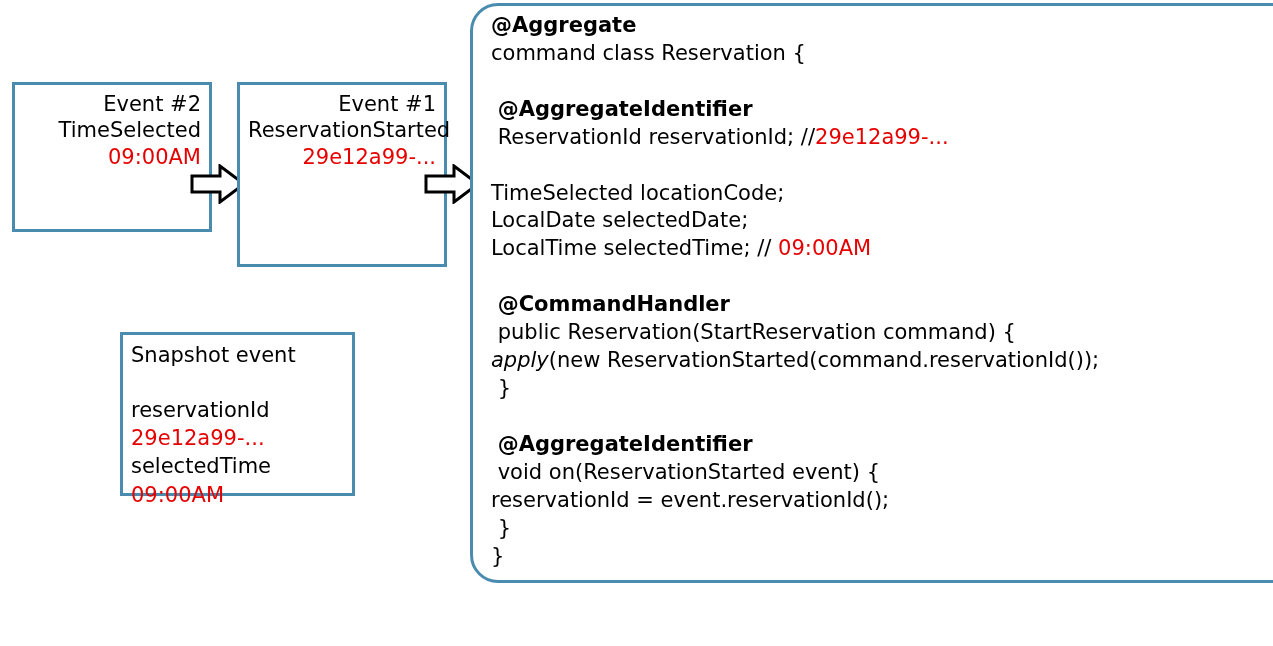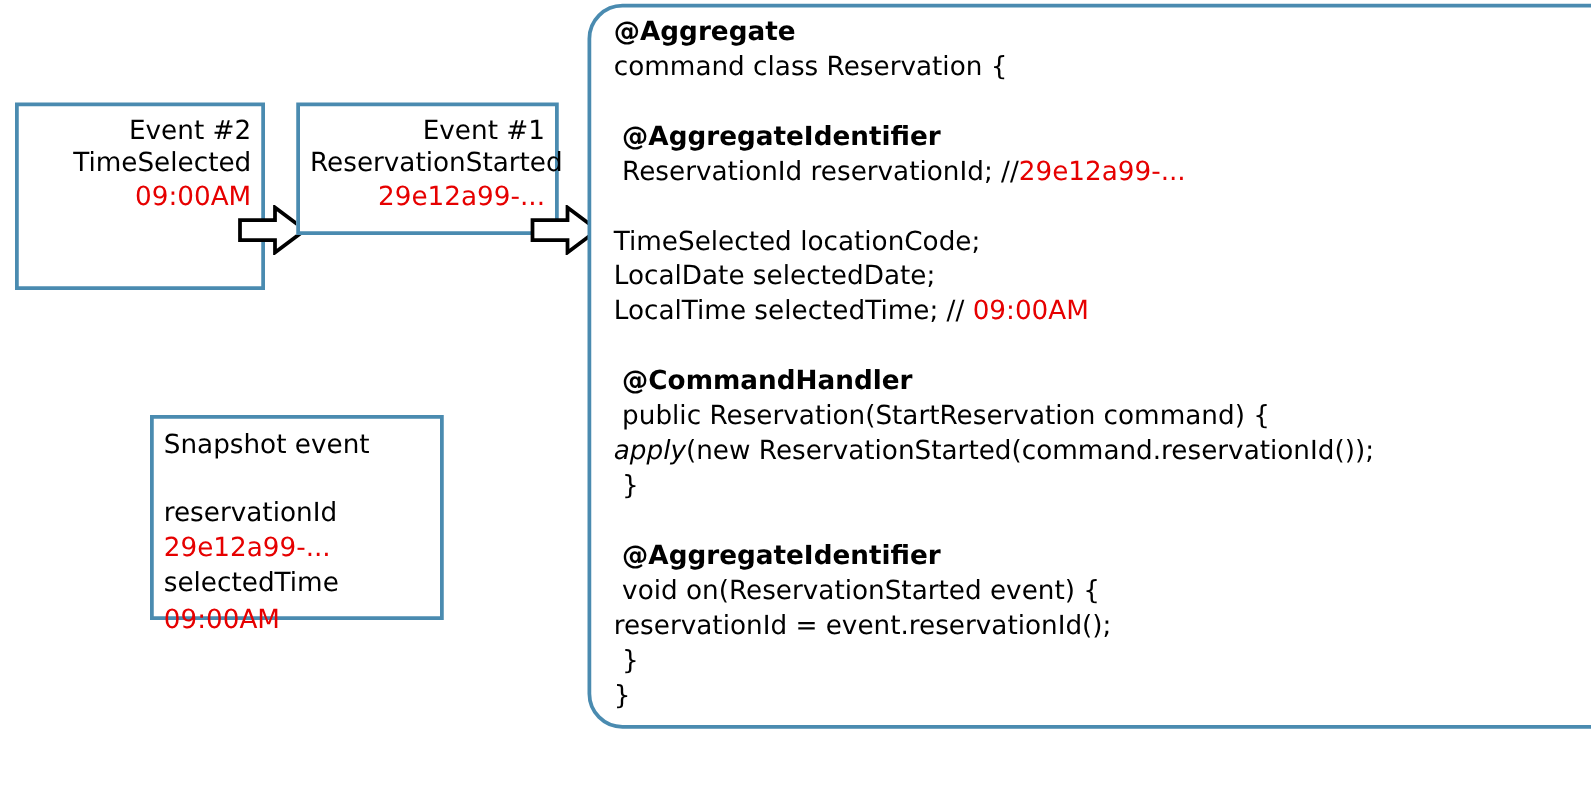--- a/index.html
+++ b/index.html
@@ -54,21 +54,21 @@
   <div>TimeSelected</div>
   <div class="red">09:00AM</div>
 </div>
 
 <div class="arrow" style="left:190px; top:164px;">
   <svg width="58" height="40" viewBox="0 0 58 40">
     <path d="M 2 12 L 30 12 L 30 2 L 54 20 L 30 38 L 30 28 L 2 28 Z" fill="#fff" stroke="#000" stroke-width="3"></path>
   </svg>
 </div>
 
-<div class="event-box" style="left:237px; top:82px; width:210px; height:106px;">
+<div class="event-box" style="left:237px; top:82px; width:210px; height:185px;">
   <div>Event #1</div>
   <div>ReservationStarted</div>
   <div class="red">29e12a99-...</div>
 </div>
 
 <div class="arrow" style="left:424px; top:164px;">
   <svg width="58" height="40" viewBox="0 0 58 40">
     <path d="M 2 12 L 30 12 L 30 2 L 54 20 L 30 38 L 30 28 L 2 28 Z" fill="#fff" stroke="#000" stroke-width="3"></path>
   </svg>
 </div>

